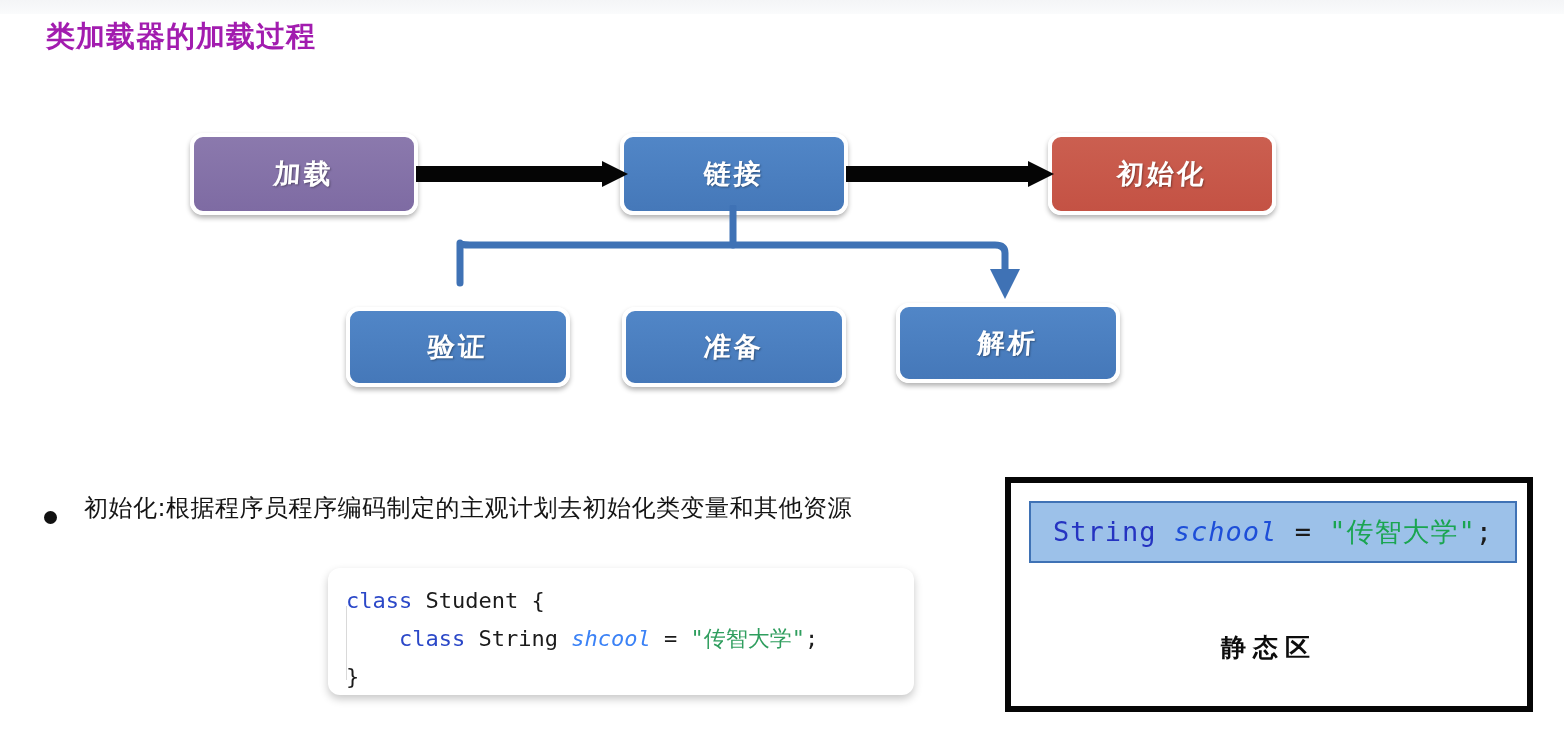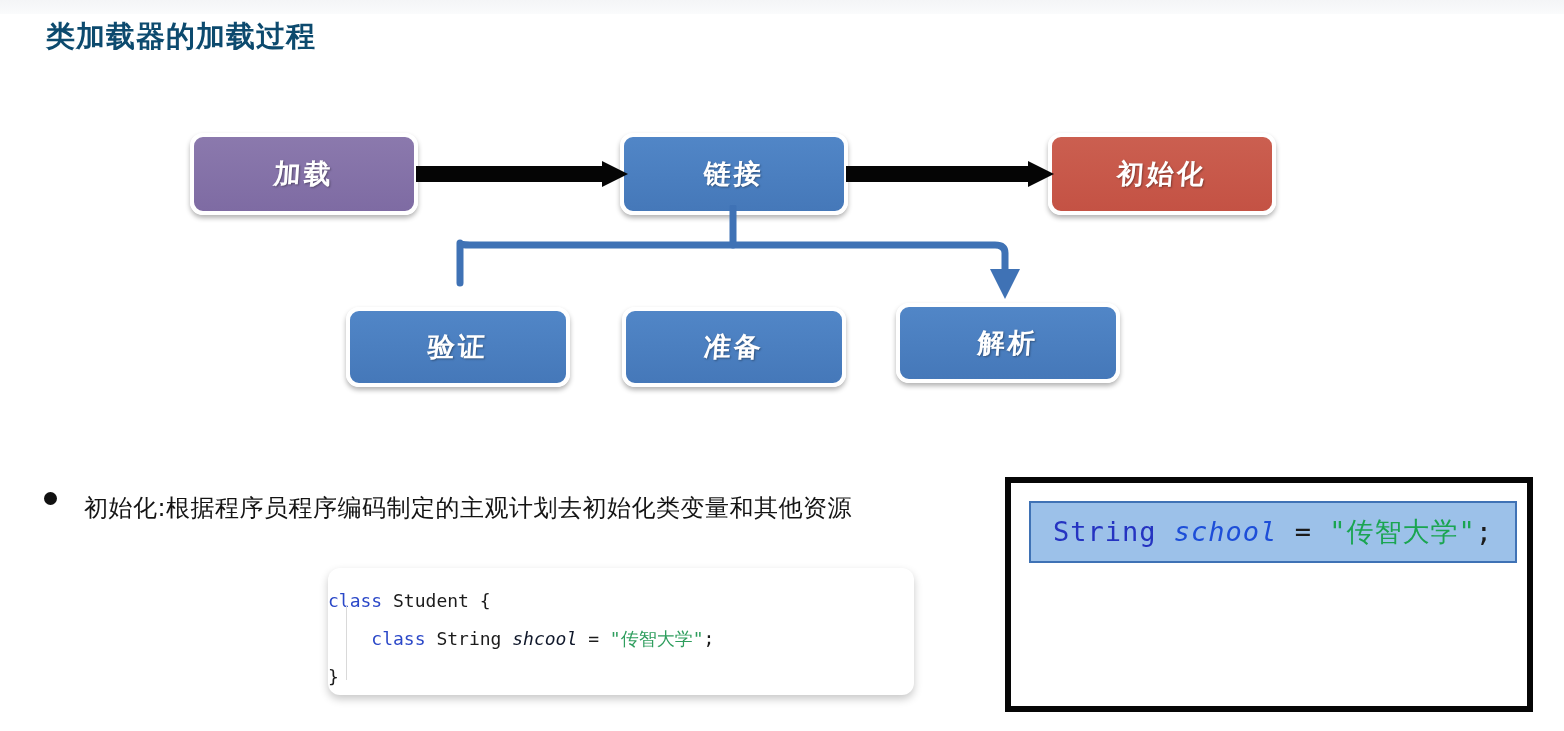--- a/index.html
+++ b/index.html
@@ -24,21 +24,21 @@
   }
 
   
   .slide-title {
     position: absolute;
     left: 46px;
     top: 17px;
     font-size: 29px;
     font-weight: 700;
     letter-spacing: 1px;
-    color: #0c4a6e;
+    color: #a21caf;
     white-space: nowrap;
   }
 
   
   .flow-box {
     position: absolute;
     box-sizing: border-box;
     border-radius: 13px;
     border: 4px solid #ffffff;
     box-shadow: 0 3px 5px rgba(0,0,0,0.30);
@@ -85,21 +85,21 @@
     position: absolute;
     left: 430px; top: 205px;
     width: 620px; height: 110px;
   }
 
   
   .bullet-row {
     position: absolute;
     left: 44px; top: 492px;
     display: flex;
-    align-items: flex-start;
+    align-items: flex-end;
   }
   .bullet-dot {
     width: 13px; height: 13px;
     border-radius: 50%;
     background: #111111;
     margin-right: 27px;
     flex: none;
   }
   .bullet-text {
     font-family: "DejaVu Sans", "Liberation Sans", sans-serif;
@@ -122,28 +122,29 @@
     overflow: hidden;
   }
   #code-card .indent-guide {
     position: absolute;
     left: 18px; top: 38px;
     width: 1px; height: 74px;
     background: #d9d9d9;
   }
   .code-line {
     font-family: "DejaVu Sans Mono", "Liberation Mono", monospace;
-    font-size: 18px;
+    font-size: 22px;
     line-height: 38px;
     color: #1b1b1b;
     white-space: pre;
+    padding-left: 18px;
   }
   .kw   { color: #2b48c8; }
   .ty   { color: #1b1b1b; }
-  .var  { color: #0f172a; font-style: italic; }
+  .var  { color: #3b82f6; font-style: italic; }
   .str  { color: #2f9e5e; }
   .pun  { color: #1b1b1b; }
 
   
   #static-area {
     position: absolute;
     left: 1005px; top: 477px;
     width: 528px; height: 235px;
     border: 6px solid #060606;
     background: #ffffff;
@@ -236,13 +237,14 @@
 
   <div class="code-line"><span>    </span><span class="kw">class</span><span> </span><span class="ty">String</span><span> </span><span class="var">shcool</span><span class="pun"> = </span><span class="str">"传智大学"</span><span class="pun">;</span></div>
 
   <div class="code-line"><span class="pun">}</span></div>
 </div>
 
 <div id="static-area">
   <div class="var-bar">
     <div class="code-line"><span class="kw">String</span><span> </span><span class="var">school</span><span class="pun"> = </span><span class="str">"传智大学"</span><span class="pun">;</span></div>
   </div>
+  <div class="area-label">静态区</div>
 </div>
 
 </body></html>

